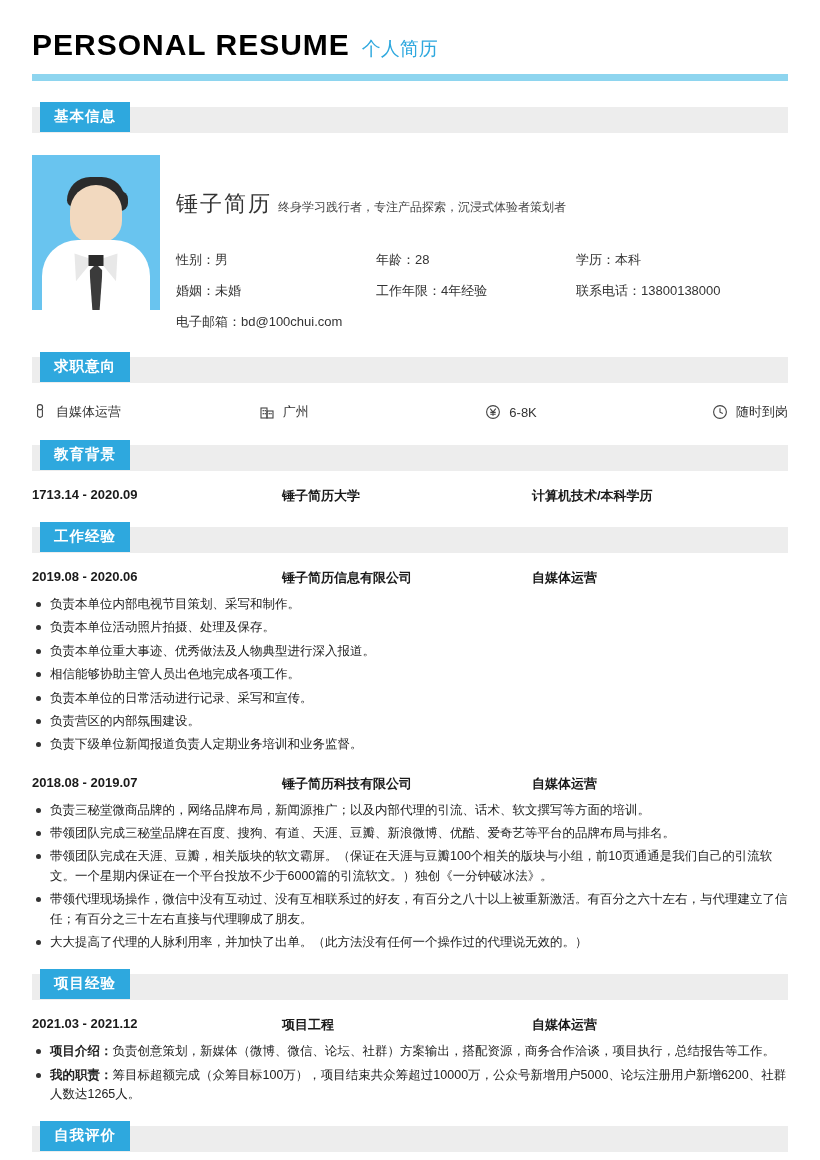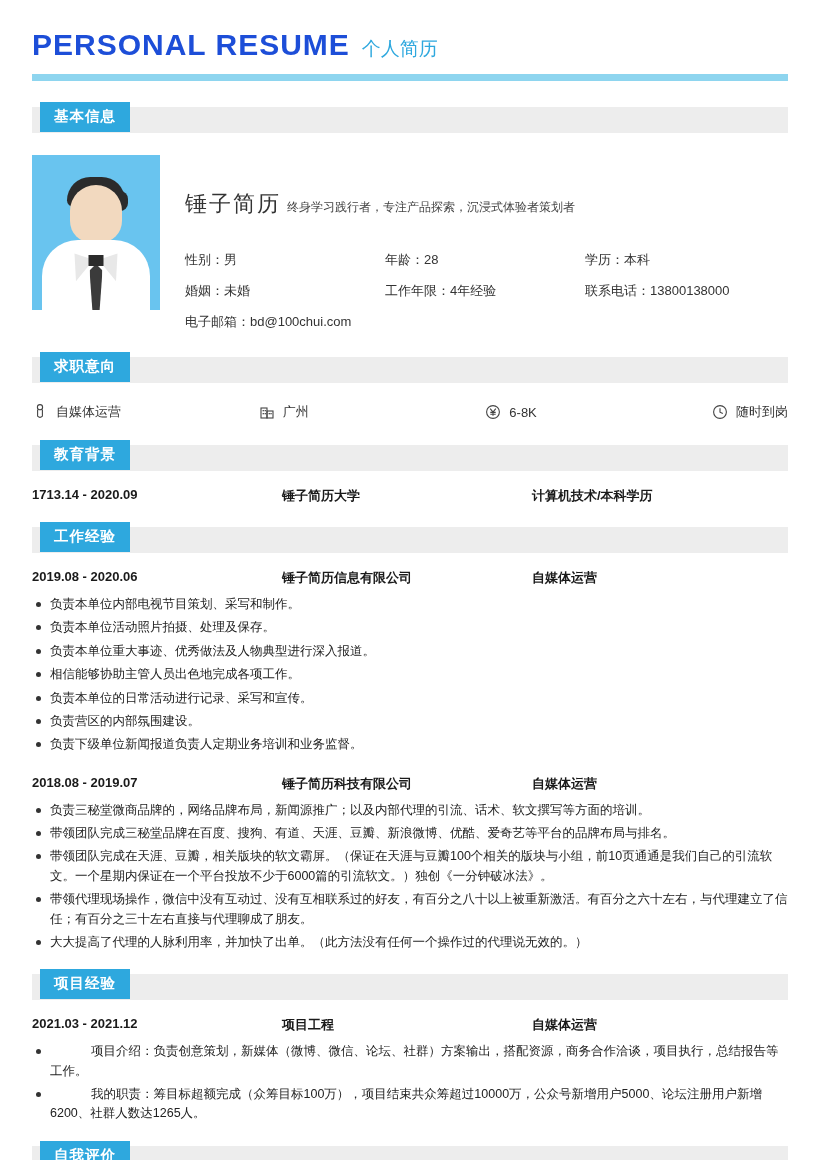--- a/index.html
+++ b/index.html
@@ -13,21 +13,21 @@
     font-size: 12.5px;
   }
   .page { position: relative; width: 820px; height: 1160px; padding: 0 32px; }
 
   
   .header { padding-top: 28px; }
   .header-titles { display: flex; align-items: baseline; gap: 12px; }
   .title-en {
     font-size: 30px;
     letter-spacing: 1px;
-    color: #1d4ed8;
+    color: #000000;
     font-weight: bold;
   }
   .title-cn { font-size: 19px; color: #2ea8de; }
   .header-rule { margin-top: 12px; height: 7px; background: #8ed5ef; }
 
   
   .section-bar {
     position: relative;
     height: 26px;
     background: #ededed;
@@ -117,21 +117,21 @@
     clip-path: polygon(50% 0, 100% 14%, 78% 100%, 22% 100%, 0 14%);
   }
   .photo .tieknot {
     position: absolute;
     left: 50%; bottom: 44px;
     transform: translateX(-50%);
     width: 15px; height: 11px;
     background: #2b2b2b;
   }
 
-  .basic-right { flex: 1; padding-left: 25px; }
+  .basic-right { flex: 1; padding-left: 16px; }
   .basic-head { margin-top: 34px; display: flex; align-items: baseline; gap: 6px;}
   .name { font-size: 22px; color: #333; letter-spacing: 2px; }
   .slogan { font-size: 12px; color: #444; }
 
   .info-grid {
     margin-top: 32px;
     display: grid;
     grid-template-columns: 200px 200px 1fr;
     row-gap: 13px;
     font-size: 13px;
@@ -178,21 +178,21 @@
     color: #222;
   }
   ul.bullets li:before {
     content: "";
     position: absolute;
     left: 4px; top: 7px;
     width: 5px; height: 5px;
     background: #333;
     border-radius: 50%;
   }
-  ul.bullets li b { font-weight: normal; margin-left: 41px; }
+  ul.bullets li b { font-weight: bold; }
 
   .paragraph {
     margin-top: 14px;
     line-height: 1.75;
     font-size: 12.5px;
     color: #222;
   }
 </style>
 </head>
 <body>

